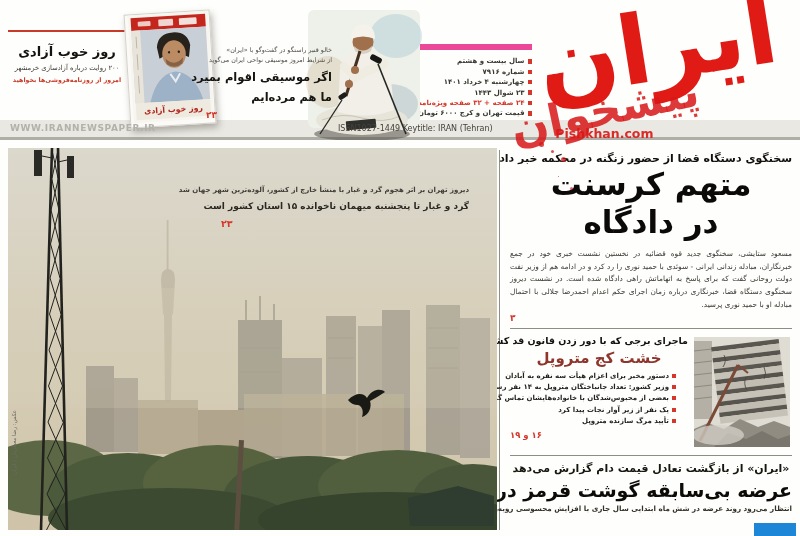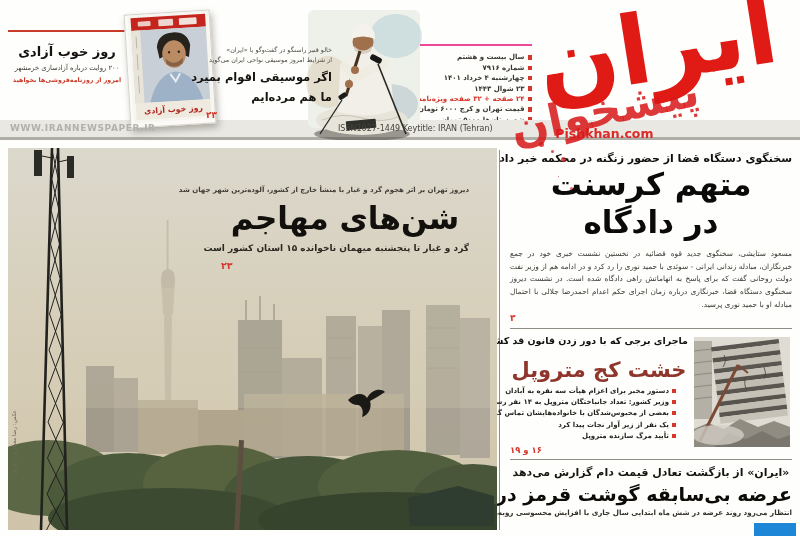--- a/index.html
+++ b/index.html
@@ -16,21 +16,21 @@
   .cover{position:absolute;left:127px;top:12px;width:84px;height:112px;transform:rotate(-3.5deg);
          background:#fbfaf7;border:1px solid #d5d2ca;box-shadow:2px 4px 7px rgba(60,55,45,.35);z-index:2;}
 
   .music{position:absolute;left:206px;top:46px;width:126px;text-align:right;z-index:4;}
   .music-k{font-size:6.4px;color:#4e4a44;line-height:1.55;white-space:nowrap;}
   .music-h{font-size:11.5px;font-weight:bold;color:#161410;line-height:1.5;margin-top:3px;white-space:nowrap;}
   .music-p{font-size:9px;font-weight:bold;color:#d6372c;margin-top:4px;text-align:left;}
 
   .music-photo{position:absolute;left:292px;top:8px;width:134px;height:132px;z-index:3;}
 
-  .pubinfo{position:absolute;right:268px;top:44px;width:138px;border-top:2px solid #ec4899;padding-top:5px;}
+  .pubinfo{position:absolute;right:268px;top:44px;width:138px;border-top:6px solid #ec4899;padding-top:5px;}
   .pi-row{display:flex;align-items:center;gap:3px;margin:2.4px 0;}
   .sq{width:4.5px;height:4.5px;background:#d6372c;flex:none;}
   .pi-t{font-size:7px;color:#38342f;white-space:nowrap;font-weight:bold;}
 
   .masthead{position:absolute;right:12px;top:-12px;width:262px;font-size:95px;font-weight:bold;
             color:#e01b15;transform:rotate(-9deg);line-height:1.25;text-align:center;z-index:2;}
 
   .graybar{position:absolute;left:0;right:0;top:120px;height:17px;background:#e9e8e2;
            border-bottom:3px solid #aeada6;z-index:1;}
   .website{position:absolute;left:10px;top:123px;font-size:9px;font-weight:bold;color:#b2b1aa;
@@ -55,21 +55,21 @@
   .s1-k{font-size:11px;font-weight:bold;color:#12100d;text-align:center;white-space:nowrap;margin-top:4px;}
   .s1-h{font-size:31px;font-weight:bold;color:#0b0a08;text-align:center;line-height:1.16;margin-top:2px;white-space:nowrap;}
   .s1-b{font-size:7.4px;color:#3b3833;text-align:justify;line-height:1.72;margin-top:7px;}
   .s1-p{font-size:9px;font-weight:bold;color:#d6372c;text-align:left;margin-top:1px;}
 
   .s2{position:relative;border-top:1px solid #8d8d86;border-bottom:1px solid #8d8d86;
       margin-top:5px;padding:6px 0 4px;min-height:116px;}
   .s2-photo{position:absolute;right:2px;top:8px;width:96px;height:110px;}
   .s2-text{width:178px;margin-right:104px;}
   .s2-k{font-size:9.5px;font-weight:bold;color:#14120f;text-align:center;white-space:nowrap;}
-  .s2-h{font-size:21px;font-weight:bold;color:#8f352c;text-align:center;margin:12px 0 5px;white-space:nowrap;}
+  .s2-h{font-size:15px;font-weight:bold;color:#8f352c;text-align:center;margin:3px 0 5px;white-space:nowrap;}
   .bullet-row{display:flex;align-items:flex-start;gap:3px;margin:2px 12px;}
   .bullet-row .sq{margin-top:2px;width:4px;height:4px;}
   .bt{font-size:7px;font-weight:bold;color:#211f1b;line-height:1.35;white-space:nowrap;}
   .s2-p{font-size:8.5px;font-weight:bold;color:#d6372c;text-align:left;margin-top:3px;}
 
   .s3{padding-top:6px;text-align:center;}
   .s3-k{font-size:11px;font-weight:bold;color:#17150f;white-space:nowrap;}
   .s3-h{font-size:19px;font-weight:bold;color:#0c0b08;margin:4px 0 3px;white-space:nowrap;}
   .s3-s{font-size:7.2px;font-weight:bold;color:#34312b;white-space:nowrap;}
 
@@ -262,21 +262,20 @@
         <line x1="50" y1="0" x2="59" y2="382" stroke-width="2.6"></line>
         <path fill="none" stroke-width="1" d="M44 2 L50 30 M50 2 L44 30 M43.5 30 L51 62 M50.5 30 L43 62 M43 62 L51.5 96 M51 62 L42.5 96 M42.5 96 L52 130 M51.5 96 L42 130 M42 130 L53 166 M52.5 130 L41.5 166 M41.5 166 L54 202 M53.5 166 L41 202 M41 202 L54.5 238 M54 202 L40.5 238 M40.5 238 L55 274 M54.5 238 L40 274 M40 274 L56 310 M55.5 274 L39.5 310 M39.5 310 L57 346 M56 310 L39 346 M39 346 L58 382 M57 346 L38.5 382"></path>
         <rect x="26" y="2" width="8" height="26" fill="#2a2a26" stroke="none"></rect>
         <rect x="59" y="8" width="7" height="22" fill="#2a2a26" stroke="none"></rect>
         <line x1="34" y1="8" x2="44" y2="10" stroke-width="1"></line>
         <line x1="59" y1="12" x2="50" y2="14" stroke-width="1"></line>
       </g>
     </svg>
     <div class="lead-overlay">
       <div class="lead-k">دیروز تهران بر اثر هجوم گرد و غبار با منشأ خارج از کشور، آلوده‌ترین شهر جهان شد</div>
-      <div class="lead-h">شن‌های مهاجم</div>
       <div class="lead-s">گرد و غبار تا پنجشنبه میهمان ناخوانده ۱۵ استان کشور است</div>
       <div class="lead-p">۲۳</div>
     </div>
     <div class="credit">عکس: رضا معطریان / ایران</div>
   </div>
 
   <div class="vdiv"></div>
 
   <div class="rightcol">
 

